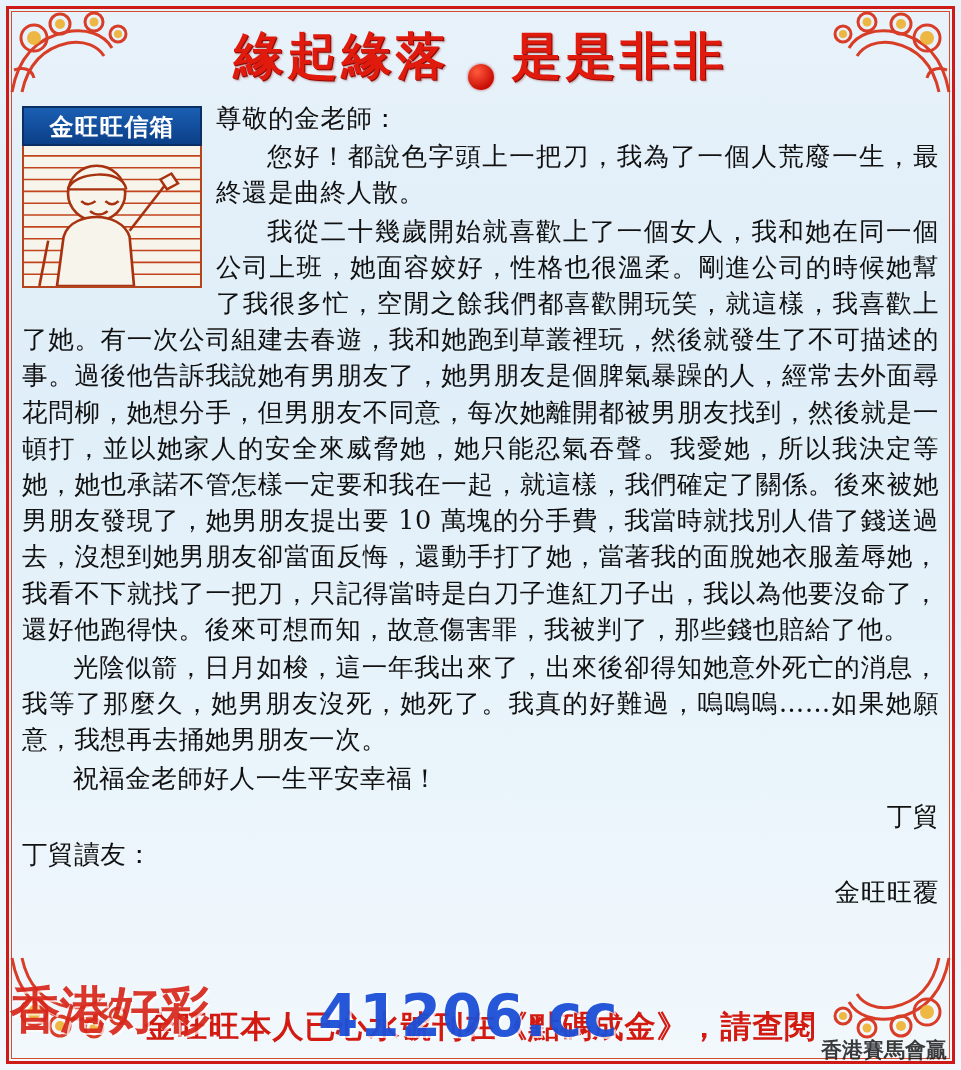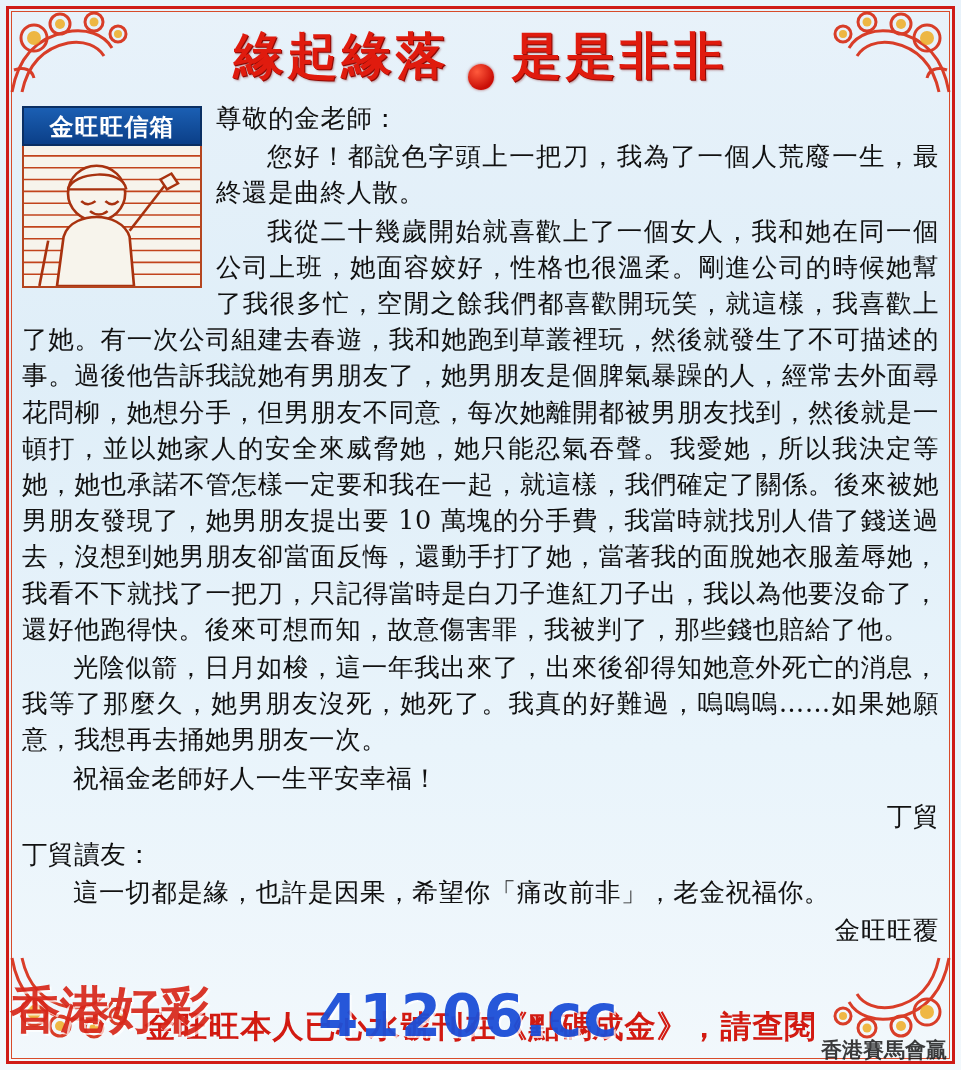--- a/index.html
+++ b/index.html
@@ -281,21 +281,20 @@
 
     <div class="letter">
       <p>尊敬的金老師：</p>
       <p class="indent">您好！都說色字頭上一把刀，我為了一個人荒廢一生，最終還是曲終人散。</p>
       <p class="indent">我從二十幾歲開始就喜歡上了一個女人，我和她在同一個公司上班，她面容姣好，性格也很溫柔。剛進公司的時候她幫了我很多忙，空閒之餘我們都喜歡開玩笑，就這樣，我喜歡上了她。有一次公司組建去春遊，我和她跑到草叢裡玩，然後就發生了不可描述的事。過後他告訴我說她有男朋友了，她男朋友是個脾氣暴躁的人，經常去外面尋花問柳，她想分手，但男朋友不同意，每次她離開都被男朋友找到，然後就是一頓打，並以她家人的安全來威脅她，她只能忍氣吞聲。我愛她，所以我決定等她，她也承諾不管怎樣一定要和我在一起，就這樣，我們確定了關係。後來被她男朋友發現了，她男朋友提出要 10 萬塊的分手費，我當時就找別人借了錢送過去，沒想到她男朋友卻當面反悔，還動手打了她，當著我的面脫她衣服羞辱她，我看不下就找了一把刀，只記得當時是白刀子進紅刀子出，我以為他要沒命了，還好他跑得快。後來可想而知，故意傷害罪，我被判了，那些錢也賠給了他。</p>
       <p class="indent">光陰似箭，日月如梭，這一年我出來了，出來後卻得知她意外死亡的消息，我等了那麼久，她男朋友沒死，她死了。我真的好難過，嗚嗚嗚……如果她願意，我想再去捅她男朋友一次。</p>
       <p class="indent">祝福金老師好人一生平安幸福！</p>
       <p class="sign-right">丁貿</p>
 
       <p class="reply-head">丁貿讀友：</p>
-      <p class="reply-body">這一切都是緣，也許是因果，希望你「痛改前非」，老金祝福你。</p>
       <p class="reply-sign">金旺旺覆</p>
     </div>
   </div>
 
   <div class="footer-note">金旺旺本人已心水號刊在《點碼成金》，請查閱</div>
 
   <div class="wm wm-left">香港好彩</div>
   <div class="wm wm-center">41206.cc</div>
   <div class="wm wm-br">香港賽馬會贏</div>
 

